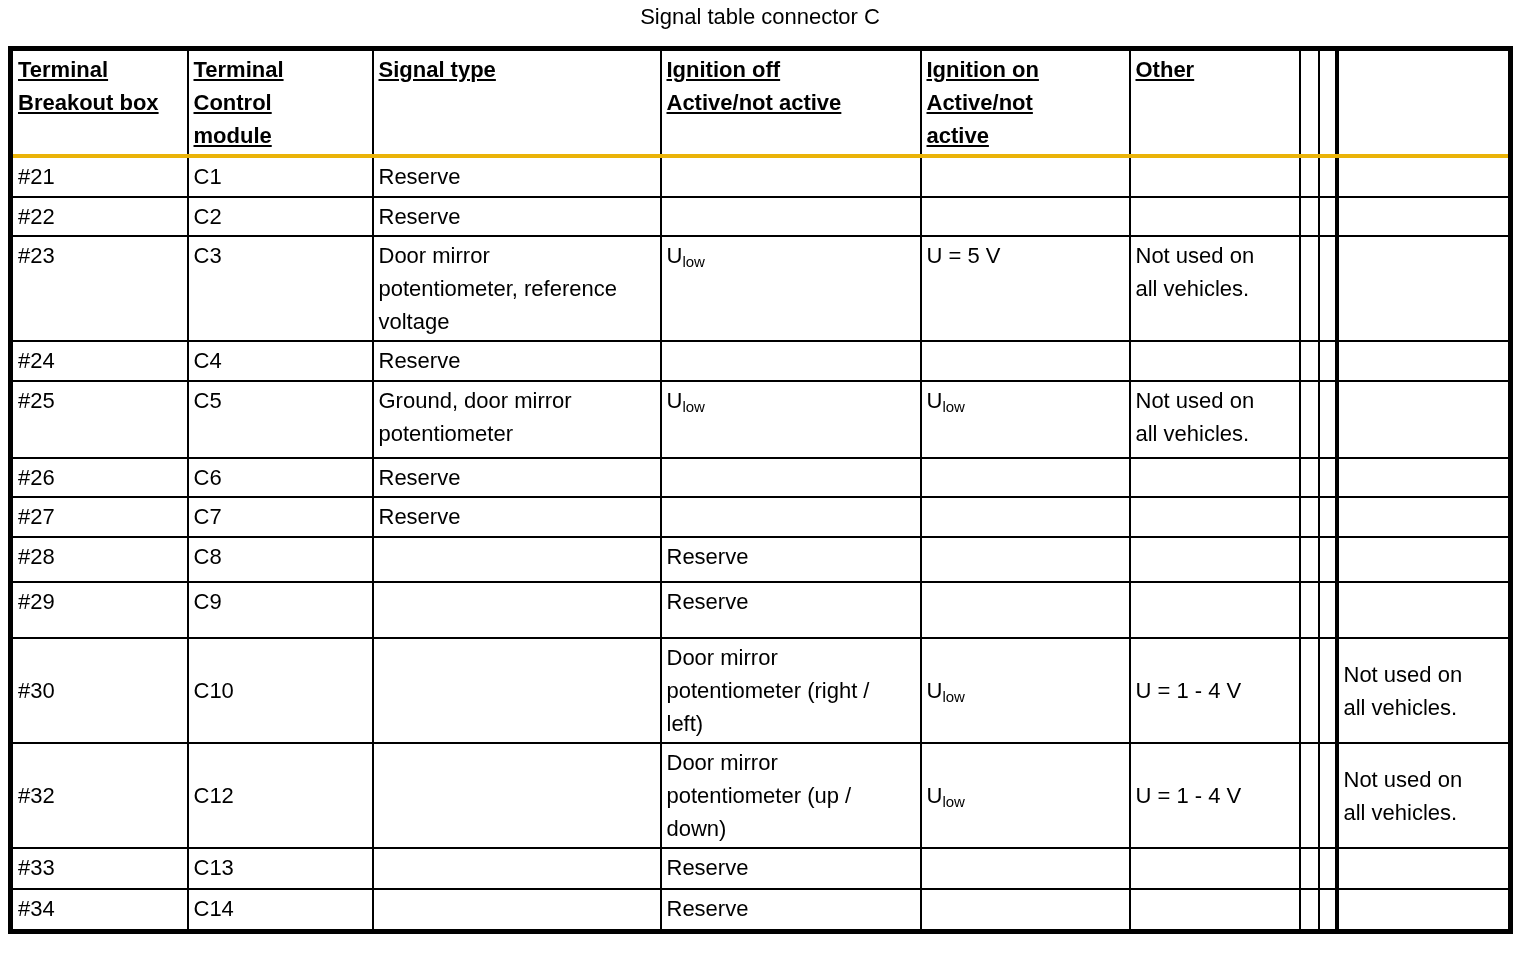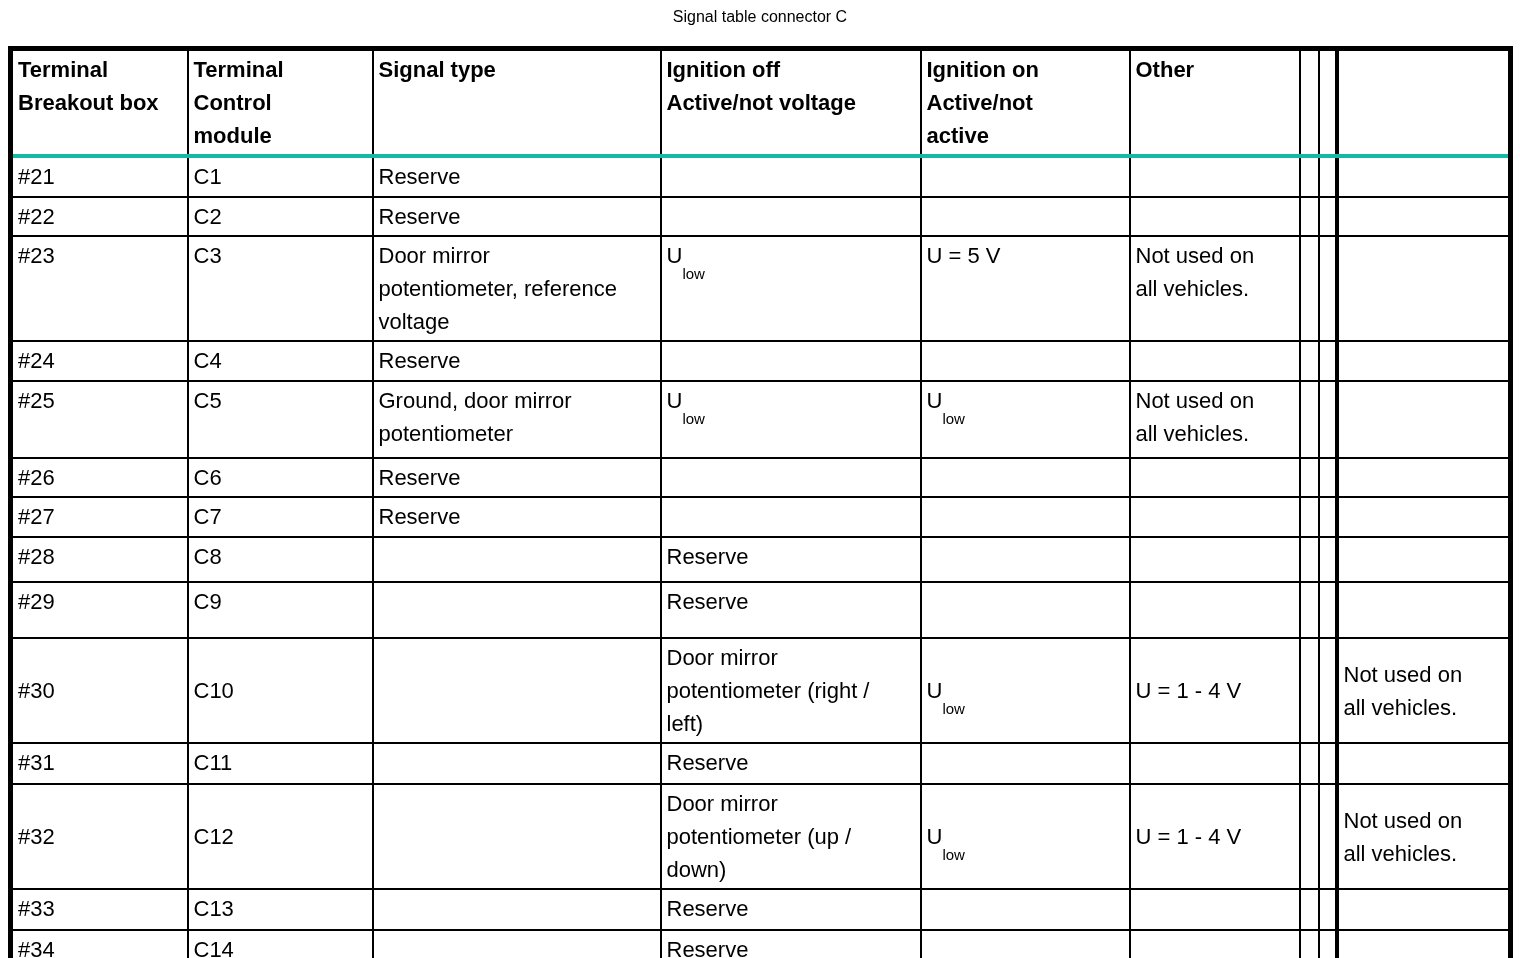--- a/index.html
+++ b/index.html
@@ -10,21 +10,21 @@
     font-family: "Liberation Sans", sans-serif;
   }
   .page {
     width: 1520px;
     height: 958px;
     background: #ffffff;
     overflow: hidden;
   }
   .title {
     text-align: center;
-    font-size: 16px;
+    font-size: 22px;
     line-height: 26px;
     margin-top: 4px;
     font-weight: normal;
   }
   table.signal-table {
     border-collapse: collapse;
     table-layout: fixed;
     width: 1500px;
     margin-left: 8px;
     margin-top: 16px;
@@ -36,34 +36,35 @@
     line-height: 33px;
     padding: 2px 5px;
     vertical-align: top;
     text-align: left;
     white-space: pre-line;
     overflow: hidden;
     font-weight: normal;
   }
   thead th {
     font-weight: bold;
-    border-bottom: 4px solid #14b8a6;
+    border-bottom: 4px solid #eab308;
     vertical-align: top;
+    text-decoration: underline;
   }
   
   col.c-notes-border { }
   th.col-notes, td.col-notes { border-left: 4px solid #000000; }
   td.col-spacer-1, td.col-spacer-2, th.col-spacer-1, th.col-spacer-2 { padding: 0; }
   tr.v-mid td { vertical-align: middle; }
   sub.u-sub {
     font-size: 15px;
     line-height: 0;
     vertical-align: baseline;
     position: relative;
-    top: 16px;
+    top: 4px;
   }
 </style>
 </head>
 <body>
 
 <div class="page">
   <div class="title">Signal table connector C</div>
   <table class="signal-table">
     <colgroup>
         <col style="width: 177px;">
@@ -78,21 +79,21 @@
       </colgroup>
     <thead>
       <tr style="height: 101px;">
           <th class="col-terminal-breakout-box">Terminal
 Breakout box</th>
           <th class="col-terminal-control-module">Terminal
 Control
 module</th>
           <th class="col-signal-type">Signal type</th>
           <th class="col-ignition-off">Ignition off
-Active/not voltage</th>
+Active/not active</th>
           <th class="col-ignition-on">Ignition on
 Active/not
 active</th>
           <th class="col-other">Other</th>
           <th class="col-spacer-1"></th>
           <th class="col-spacer-2"></th>
           <th class="col-notes"></th>
         </tr>
     </thead>
     <tbody>
@@ -207,31 +208,20 @@
           <td class="col-ignition-off">Door mirror
 potentiometer (right /
 left)</td>
           <td class="col-ignition-on"><span>U</span><sub class="u-sub">low</sub></td>
           <td class="col-other">U = 1 - 4 V</td>
           <td class="col-spacer-1"></td>
           <td class="col-spacer-2"></td>
           <td class="col-notes">Not used on
 all vehicles.</td>
         </tr>
-        <tr style="height: 41px;">
-          <td class="col-terminal-breakout-box">#31</td>
-          <td class="col-terminal-control-module">C11</td>
-          <td class="col-signal-type"></td>
-          <td class="col-ignition-off">Reserve</td>
-          <td class="col-ignition-on"></td>
-          <td class="col-other"></td>
-          <td class="col-spacer-1"></td>
-          <td class="col-spacer-2"></td>
-          <td class="col-notes"></td>
-        </tr>
         <tr class="v-mid" style="height: 102px;">
           <td class="col-terminal-breakout-box">#32</td>
           <td class="col-terminal-control-module">C12</td>
           <td class="col-signal-type"></td>
           <td class="col-ignition-off">Door mirror
 potentiometer (up /
 down)</td>
           <td class="col-ignition-on"><span>U</span><sub class="u-sub">low</sub></td>
           <td class="col-other">U = 1 - 4 V</td>
           <td class="col-spacer-1"></td>

